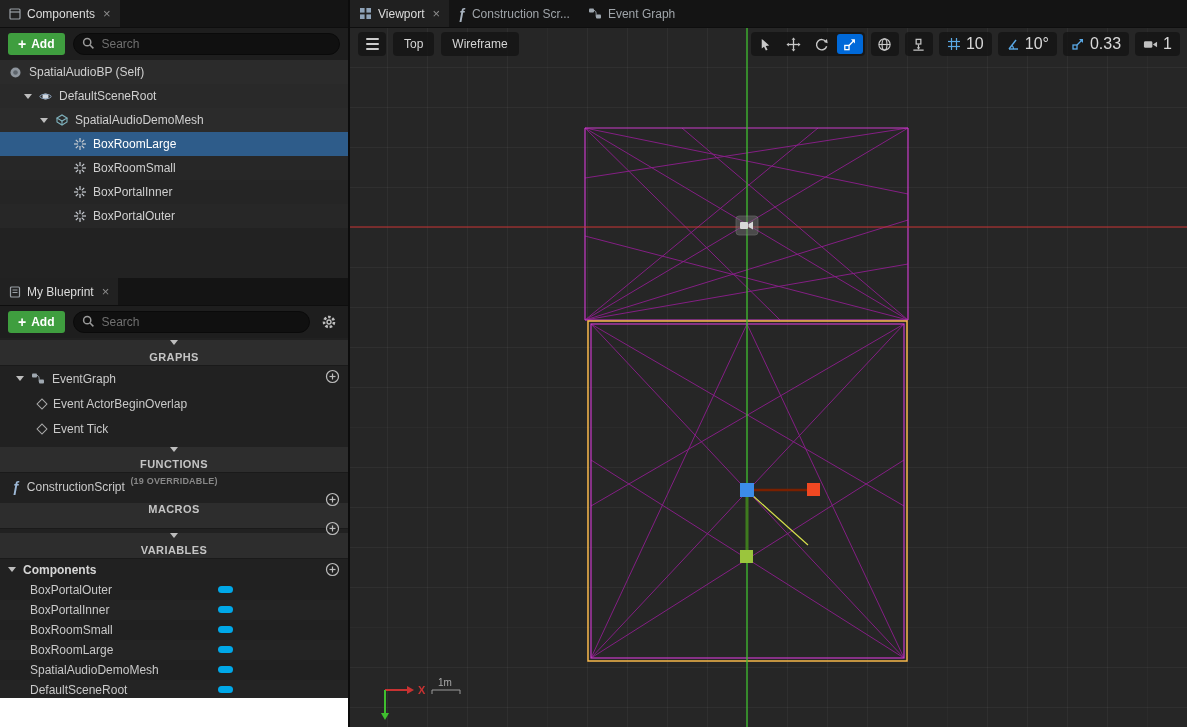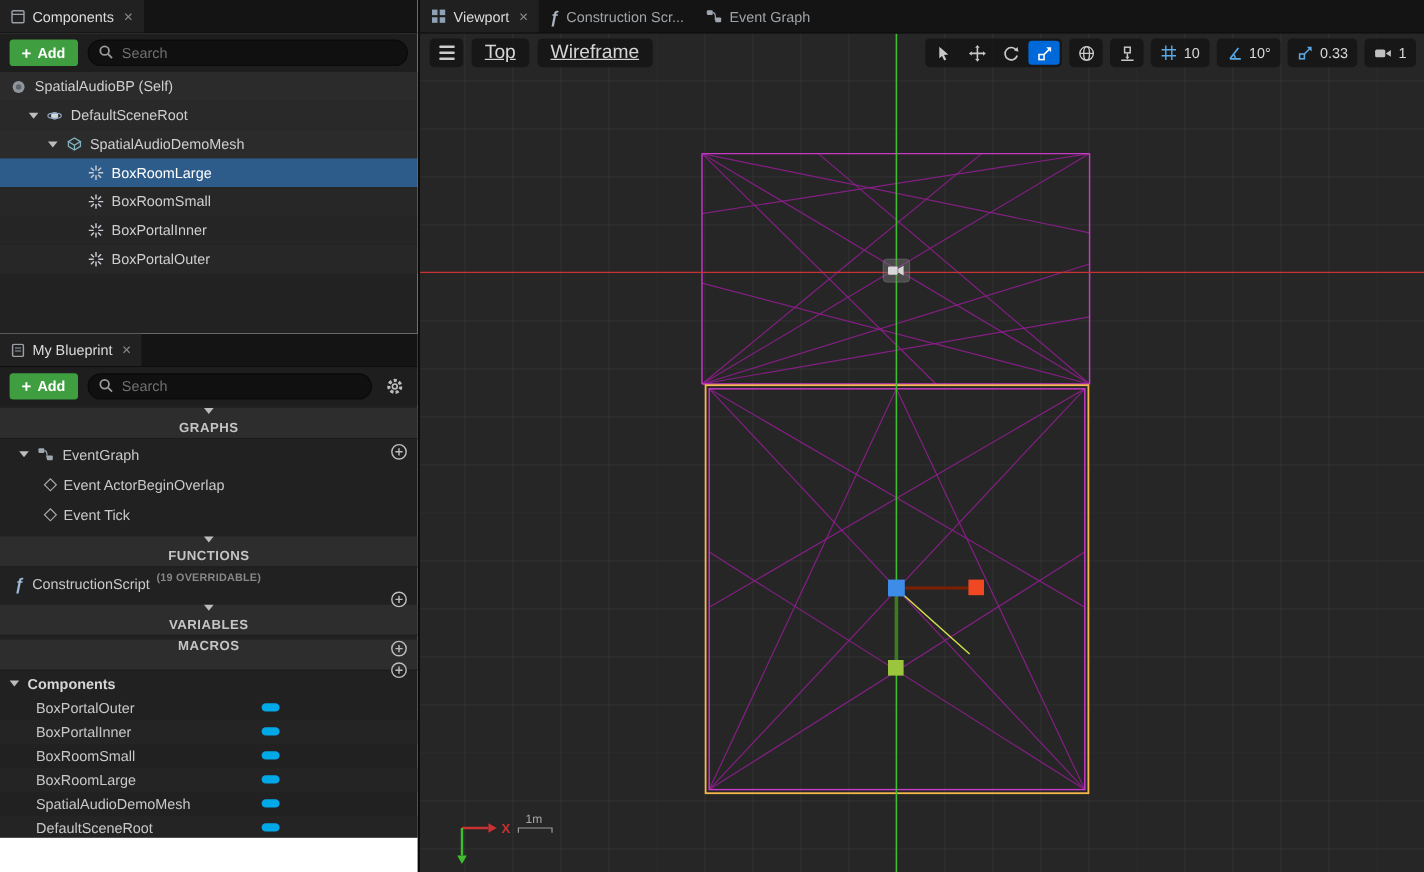--- a/index.html
+++ b/index.html
@@ -72,29 +72,29 @@
   .wf-bright line,.wf-bright rect{stroke:var(--wireframe-magenta-bright,#c73ac7);stroke-width:1.2;fill:none;}
   .sel-rect{stroke:var(--selected-outline-yellow,#f7b84b);stroke-width:1.5;fill:none;}
   .axis-red-line{stroke:var(--axis-red,#c83232);stroke-width:1.2;}
   .axis-green-line{stroke:var(--axis-green,#3fbf2f);stroke-width:1.3;}
 
   .vp-toolbar-left{position:absolute;left:8px;top:4px;display:flex;gap:7px;align-items:center;}
   .vp-toolbar-right{position:absolute;right:7px;top:4px;display:flex;gap:6px;align-items:center;}
   .vp-iconbtn{height:24px;min-width:28px;border:none;border-radius:4px;background:rgba(21,21,21,.82);
     display:flex;align-items:center;justify-content:center;cursor:pointer;padding:0 4px;}
   .vp-pill{height:24px;border:none;border-radius:4px;background:rgba(21,21,21,.82);color:#d5d5d5;
-    font-size:16px;padding:0 11px;cursor:pointer;text-decoration:underline;}
+    font-size:12px;padding:0 11px;cursor:pointer;}
   .burger{display:flex;flex-direction:column;gap:3px;}
   .burger span{display:block;width:13px;height:2px;background:#cccccc;border-radius:1px;}
   .tool-group{display:flex;gap:2px;background:rgba(21,21,21,.82);border-radius:4px;padding:2px;}
   .tool-btn{width:26px;height:20px;border:none;border-radius:3px;background:transparent;display:flex;
     align-items:center;justify-content:center;cursor:pointer;padding:0;}
   .tool-btn.active{background:var(--tool-active-blue,#0069d9);}
   .snap-pill{display:flex;align-items:center;gap:5px;background:rgba(21,21,21,.82);border-radius:4px;height:24px;padding:0 8px;cursor:pointer;}
-  .snap-val{color:#d8d8d8;font-size:12px;}
+  .snap-val{color:#d8d8d8;font-size:16px;}
 </style>
 </head>
 <body>
 
 <div id="root">
 
   <div id="left-col">
 
     <div id="components-panel">
       <div class="tabbar">
@@ -285,34 +285,34 @@
             <line x1="7.5" y1="4.5" x2="7.5" y2="10.5" stroke="#bdbdbd" stroke-width="1.2"></line>
             <line x1="4.5" y1="7.5" x2="10.5" y2="7.5" stroke="#bdbdbd" stroke-width="1.2"></line>
           </svg>
         </span>
       </div>
       <div class="mbrow mb-func">
         <span class="fglyph">ƒ</span>
         <span>ConstructionScript</span>
       </div>
 
-      <div class="sec-header" style="margin-top:4px;">
-        <span class="caret"></span>
-        <span>VARIABLES</span>
+      <div class="sec-header" style="margin-top:3px;">
+        <span>MACROS</span>
         <span class="sec-plus">
           <svg width="15" height="15" viewBox="0 0 15 15">
             <circle cx="7.5" cy="7.5" r="6" fill="none" stroke="#bdbdbd" stroke-width="1.2"></circle>
             <line x1="7.5" y1="4.5" x2="7.5" y2="10.5" stroke="#bdbdbd" stroke-width="1.2"></line>
             <line x1="4.5" y1="7.5" x2="10.5" y2="7.5" stroke="#bdbdbd" stroke-width="1.2"></line>
           </svg>
         </span>
       </div>
 
-      <div class="sec-header" style="margin-top:3px;">
-        <span>MACROS</span>
+      <div class="sec-header" style="margin-top:4px;">
+        <span class="caret"></span>
+        <span>VARIABLES</span>
         <span class="sec-plus">
           <svg width="15" height="15" viewBox="0 0 15 15">
             <circle cx="7.5" cy="7.5" r="6" fill="none" stroke="#bdbdbd" stroke-width="1.2"></circle>
             <line x1="7.5" y1="4.5" x2="7.5" y2="10.5" stroke="#bdbdbd" stroke-width="1.2"></line>
             <line x1="4.5" y1="7.5" x2="10.5" y2="7.5" stroke="#bdbdbd" stroke-width="1.2"></line>
           </svg>
         </span>
       </div>
       <div class="mbrow mb-group">
         <span class="caret"></span>

